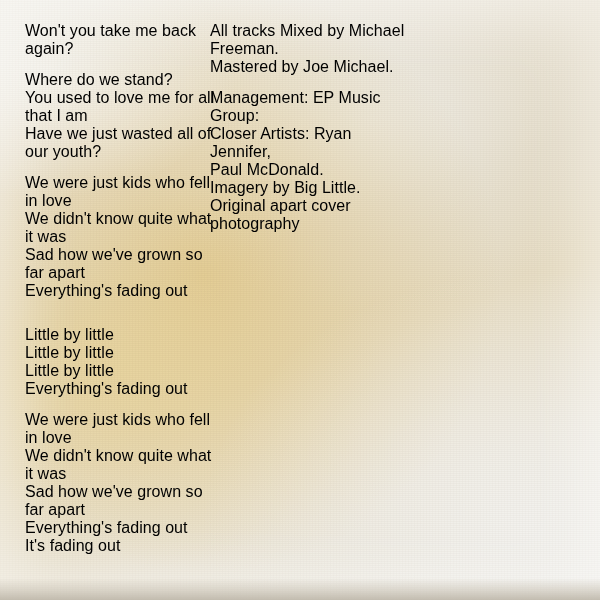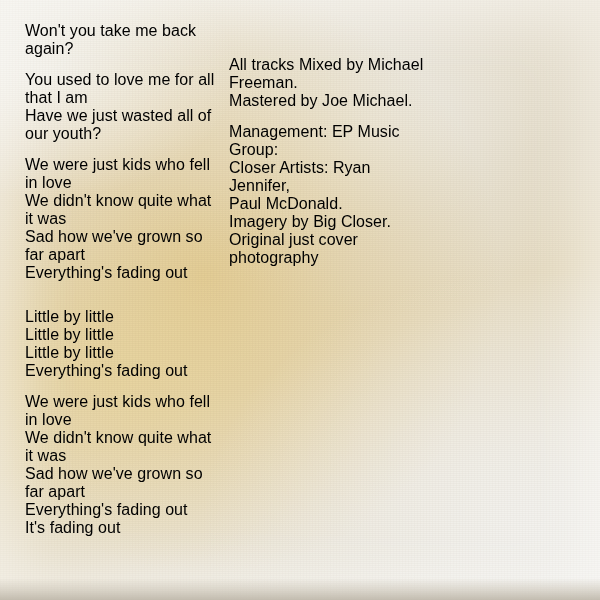--- a/index.html
+++ b/index.html
@@ -65,21 +65,21 @@
     height: 22px;
     background: linear-gradient(180deg, rgba(205,198,185,0) 0%, rgba(199,192,178,0.55) 55%, rgba(186,179,165,0.85) 100%);
     pointer-events: none;
   }
 
   .col {
     position: absolute;
     top: 22px;
   }
   .col-left { left: 25px; width: 190px; }
-  .col-right { left: 229px; width: 200px; margin-top: 34px; }
+  .col-right { left: 210px; width: 200px; }
 
   .stanza {
     margin: 0 0 13px 0;
   }
   .stanza:last-child { margin-bottom: 0; }
 
   .line {
     white-space: pre-wrap;
     letter-spacing: 0.05px;
   }
@@ -101,20 +101,21 @@
   <div class="wash vignette"></div>
   <div class="edge-bottom"></div>
 
   <div class="col col-left">
 
     <div class="stanza">
       <div class="line">Won't you take me back again?</div>
     </div>
 
     <div class="stanza">
+      <div class="line">Where do we stand?</div>
       <div class="line">You used to love me for all that I am</div>
       <div class="line">Have we just wasted all of our youth?</div>
     </div>
 
     <div class="stanza">
       <div class="line">We were just kids who fell in love</div>
       <div class="line">We didn't know quite what it was</div>
       <div class="line">Sad how we've grown so far apart</div>
       <div class="line">Everything's fading out</div>
     </div>
@@ -142,19 +143,19 @@
 
     <div class="stanza">
       <div class="line">All tracks Mixed by Michael Freeman.</div>
       <div class="line">Mastered by Joe Michael.</div>
     </div>
 
     <div class="stanza">
       <div class="line">Management: EP Music Group:</div>
       <div class="line">Closer Artists: Ryan Jennifer,</div>
       <div class="line">Paul McDonald.</div>
-      <div class="line">Imagery by Big Closer.</div>
-      <div class="line">Original just cover photography</div>
+      <div class="line">Imagery by Big Little.</div>
+      <div class="line">Original apart cover photography</div>
     </div>
 
   </div>
 
 </div>
 
 </body></html>

